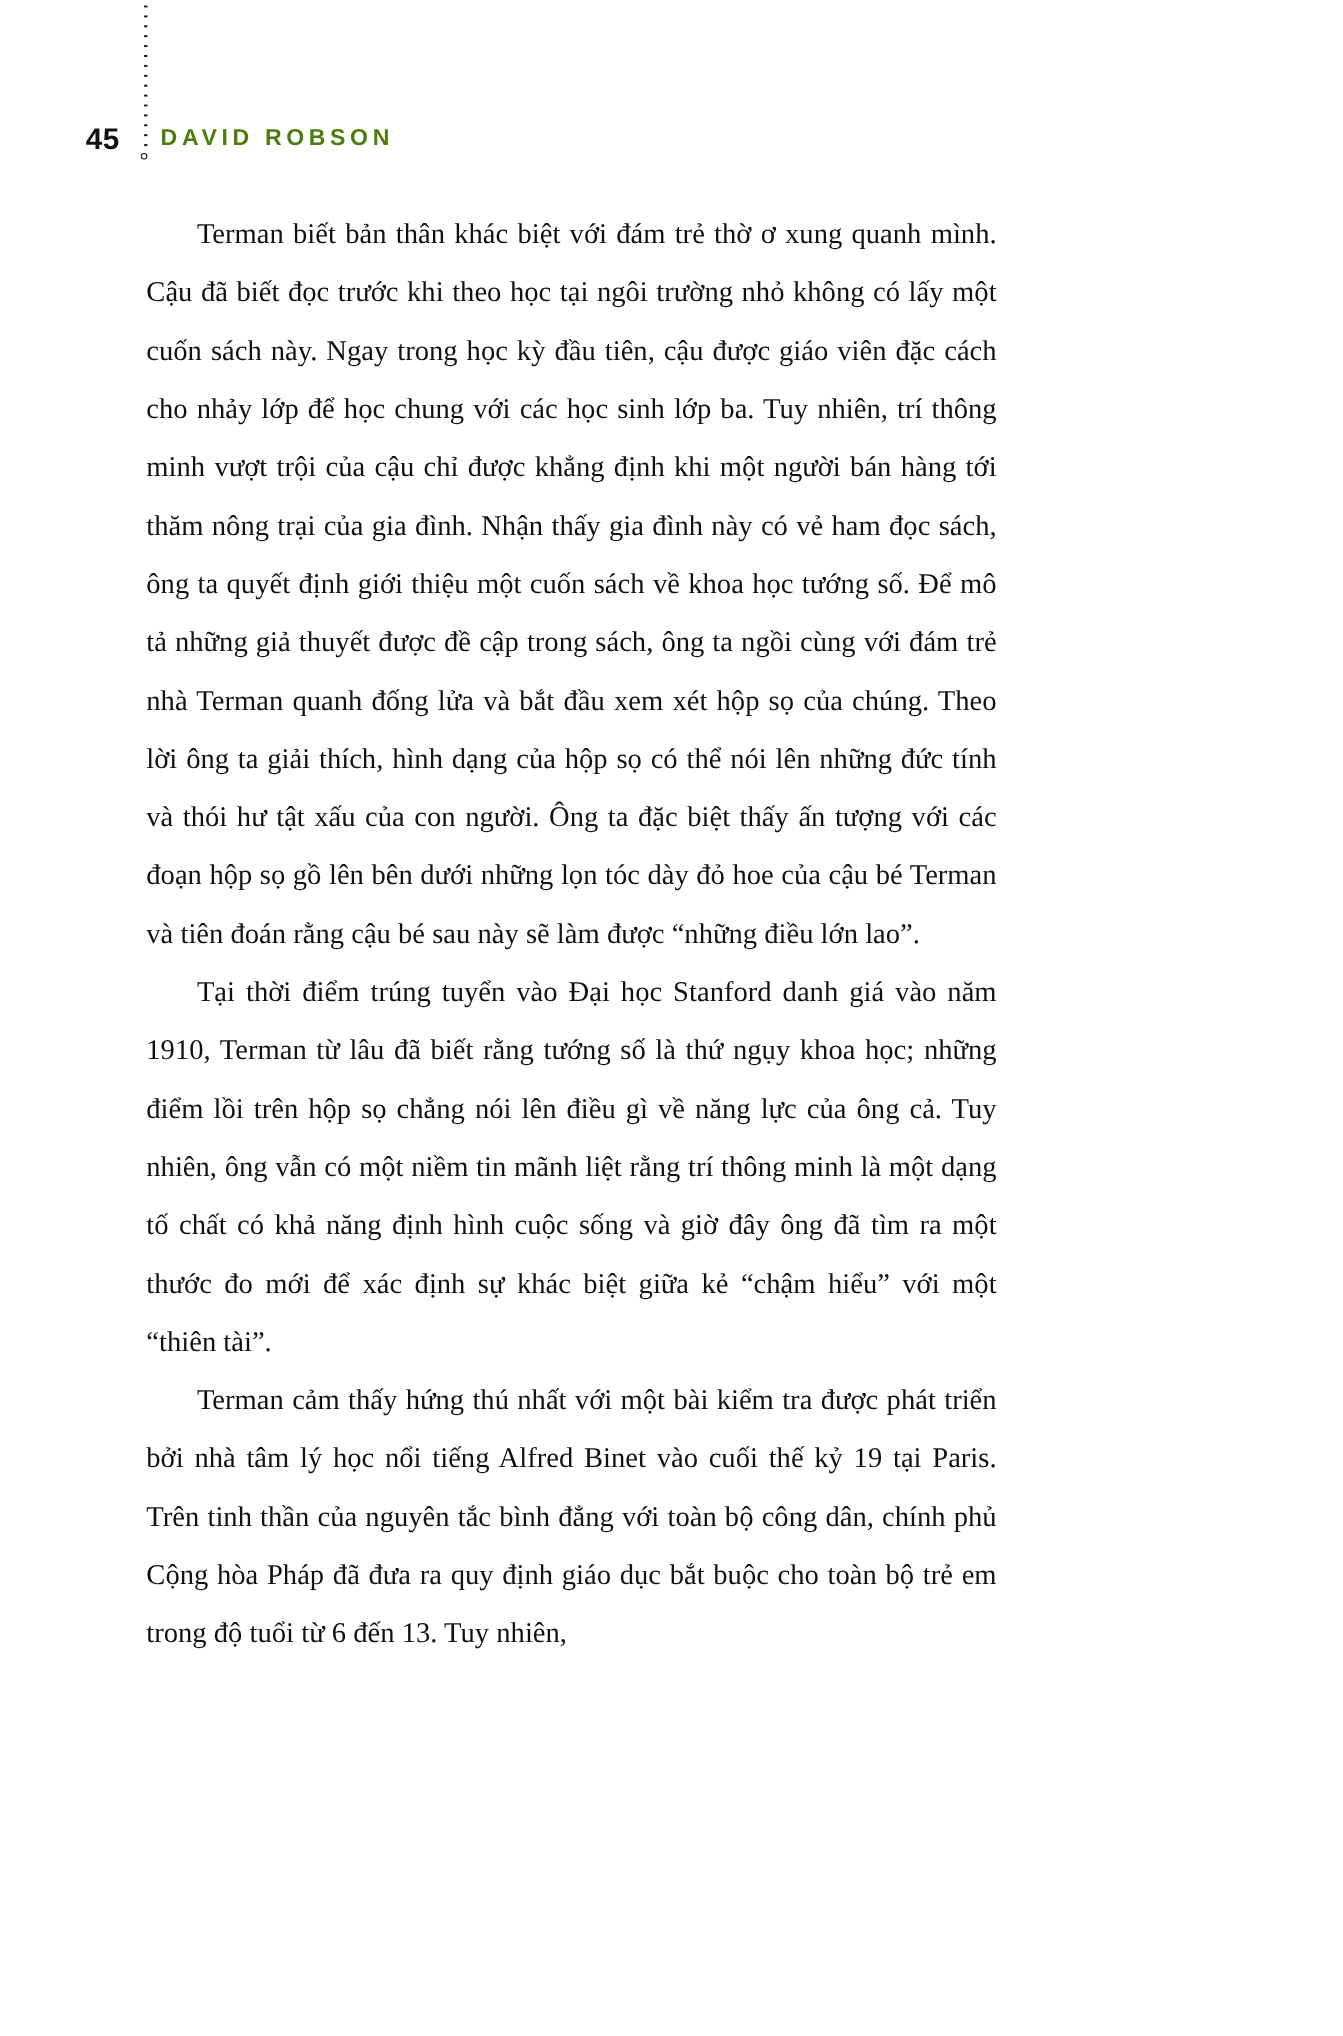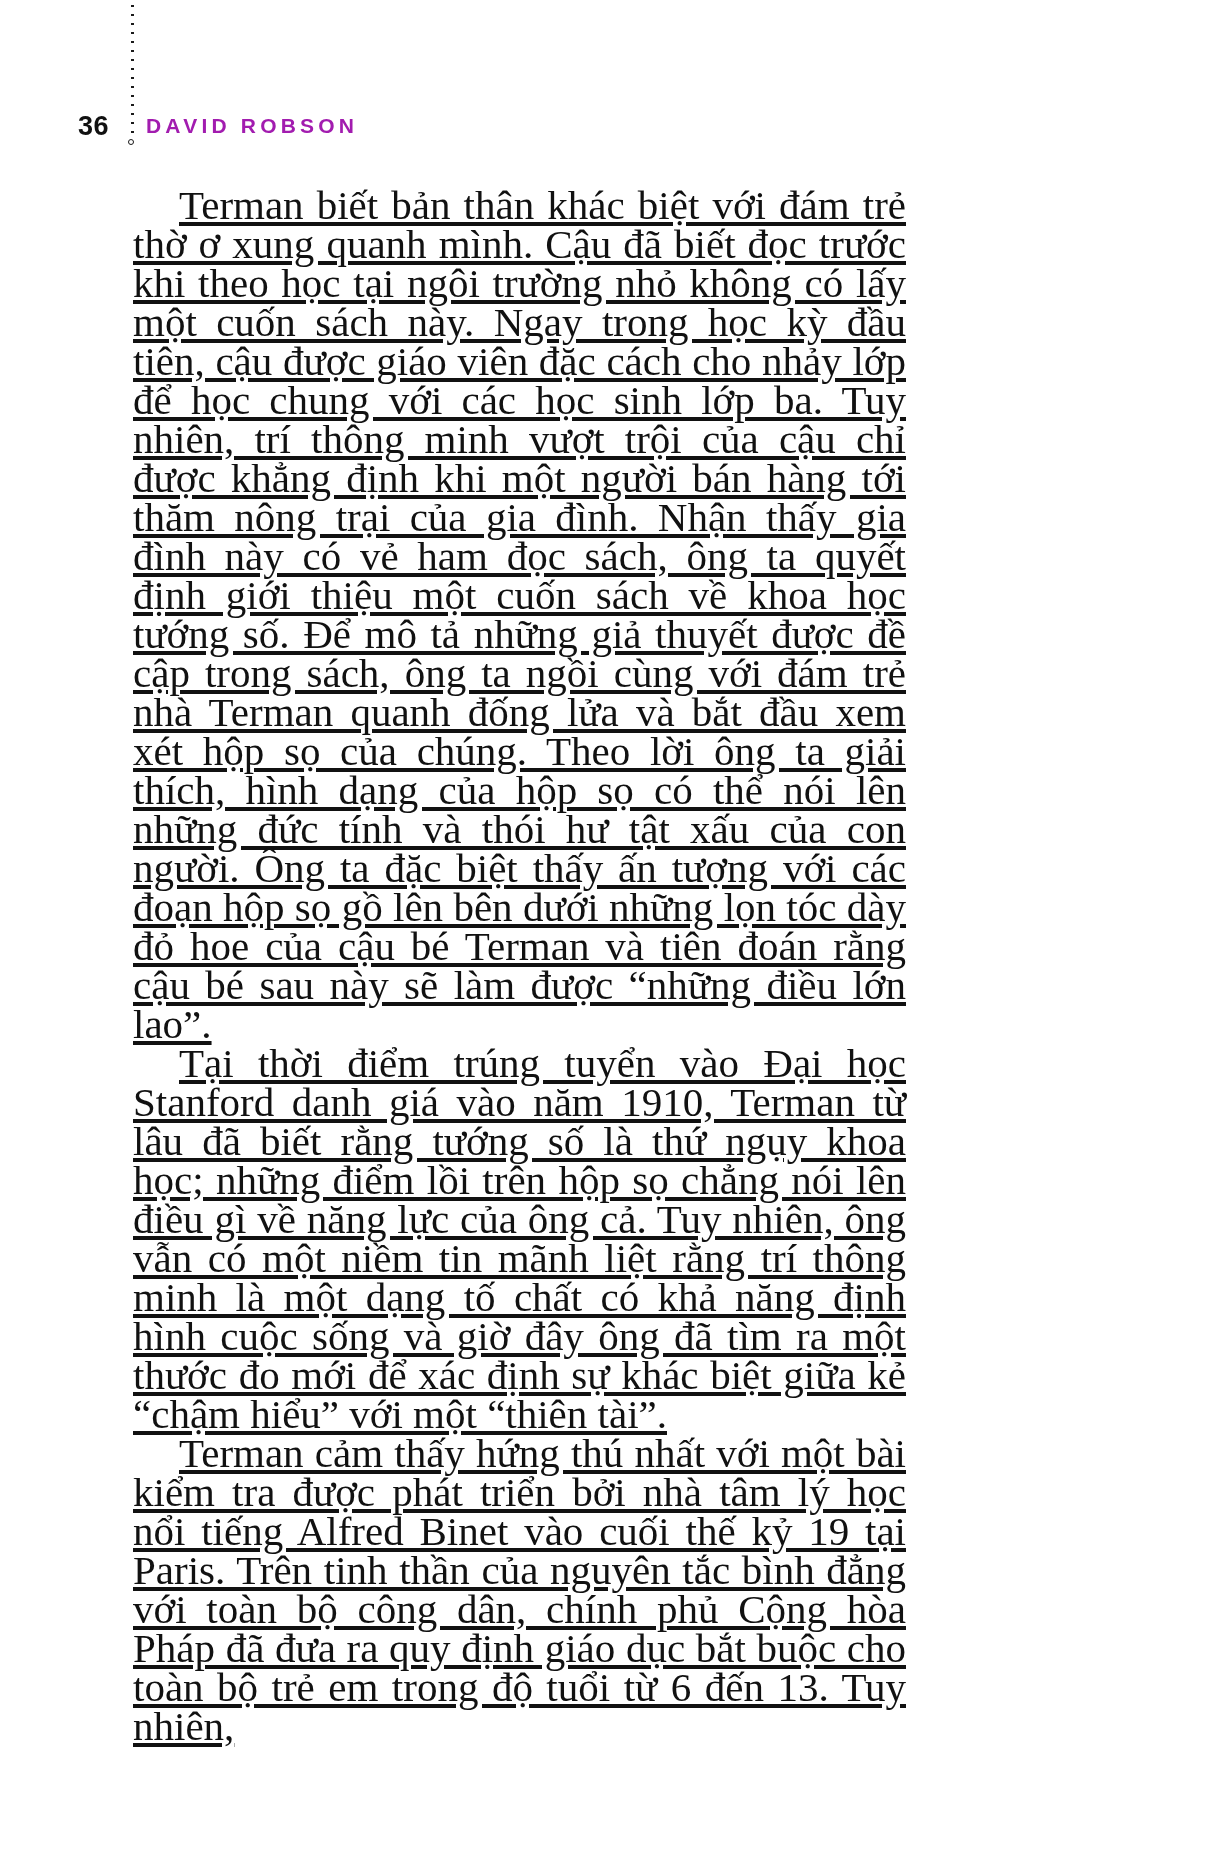--- a/index.html
+++ b/index.html
@@ -73,56 +73,55 @@
   }
 
   .author {
     position: absolute;
     left: 146px;
     top: 115px;
     font-family: "Liberation Sans", "DejaVu Sans", sans-serif;
     font-weight: 700;
     font-size: 21px;
     letter-spacing: 4.2px;
-    color: #a21caf;
+    color: #4d7c0f;
     line-height: 1;
     white-space: nowrap;
   }
 
   
   .textblock {
     position: absolute;
     left: 133px;
     top: 186px;
     width: 773px;
   }
 
   .para {
     margin: 0;
     text-align: justify;
     text-justify: inter-word;
-    font-size: 41px;
-    line-height: 39px;
+    font-size: 26px;
+    line-height: 53px;
     text-indent: 46px;
     hyphens: none;
     word-spacing: 0px;
-    text-decoration: underline;
   }
 
   .para + .para {
     margin-top: 0;
   }
 </style>
 </head>
 <body>
 
 <div class="page">
 
   <div class="running-head">
-    <div class="folio">36</div>
+    <div class="folio">45</div>
 
     <div class="rule-dotted"></div>
 
     <div class="rule-dot-end"></div>
 
     <div class="author">DAVID ROBSON</div>
   </div>
 
   <div class="textblock">
     <p class="para">Terman biết bản thân khác biệt với đám trẻ thờ ơ xung quanh mình. Cậu đã biết đọc trước khi theo học tại ngôi trường nhỏ không có lấy một cuốn sách này. Ngay trong học kỳ đầu tiên, cậu được giáo viên đặc cách cho nhảy lớp để học chung với các học sinh lớp ba. Tuy nhiên, trí thông minh vượt trội của cậu chỉ được khẳng định khi một người bán hàng tới thăm nông trại của gia đình. Nhận thấy gia đình này có vẻ ham đọc sách, ông ta quyết định giới thiệu một cuốn sách về khoa học tướng số. Để mô tả những giả thuyết được đề cập trong sách, ông ta ngồi cùng với đám trẻ nhà Terman quanh đống lửa và bắt đầu xem xét hộp sọ của chúng. Theo lời ông ta giải thích, hình dạng của hộp sọ có thể nói lên những đức tính và thói hư tật xấu của con người. Ông ta đặc biệt thấy ấn tượng với các đoạn hộp sọ gồ lên bên dưới những lọn tóc dày đỏ hoe của cậu bé Terman và tiên đoán rằng cậu bé sau này sẽ làm được “những điều lớn lao”.</p>

